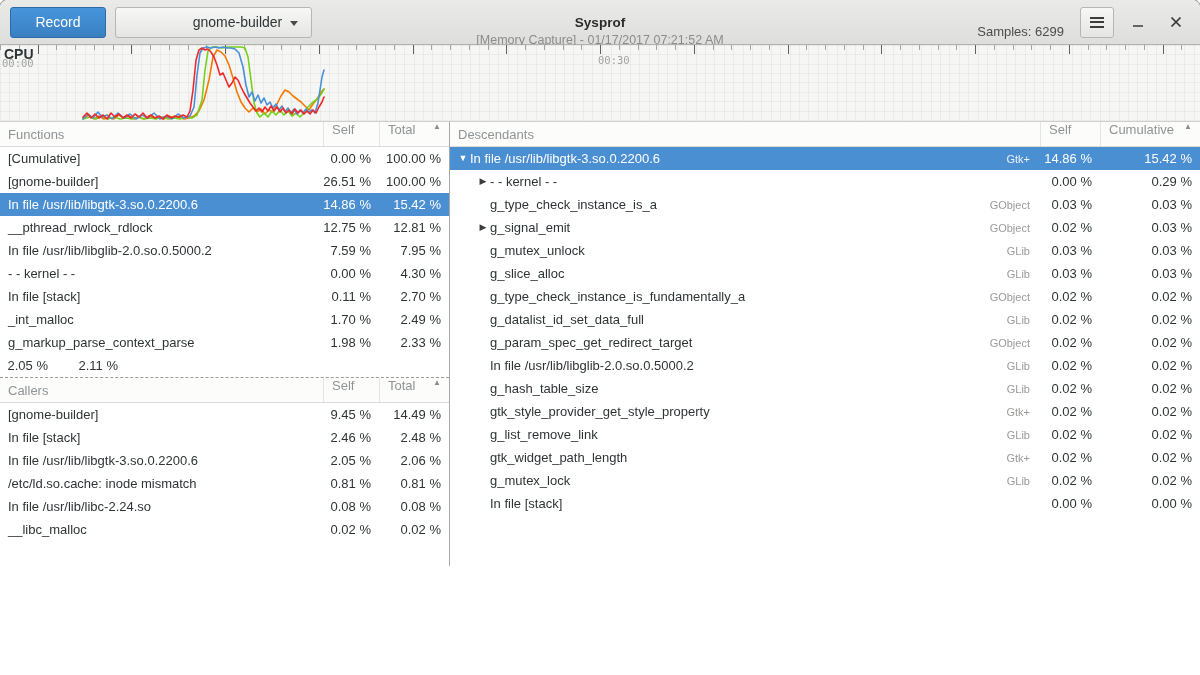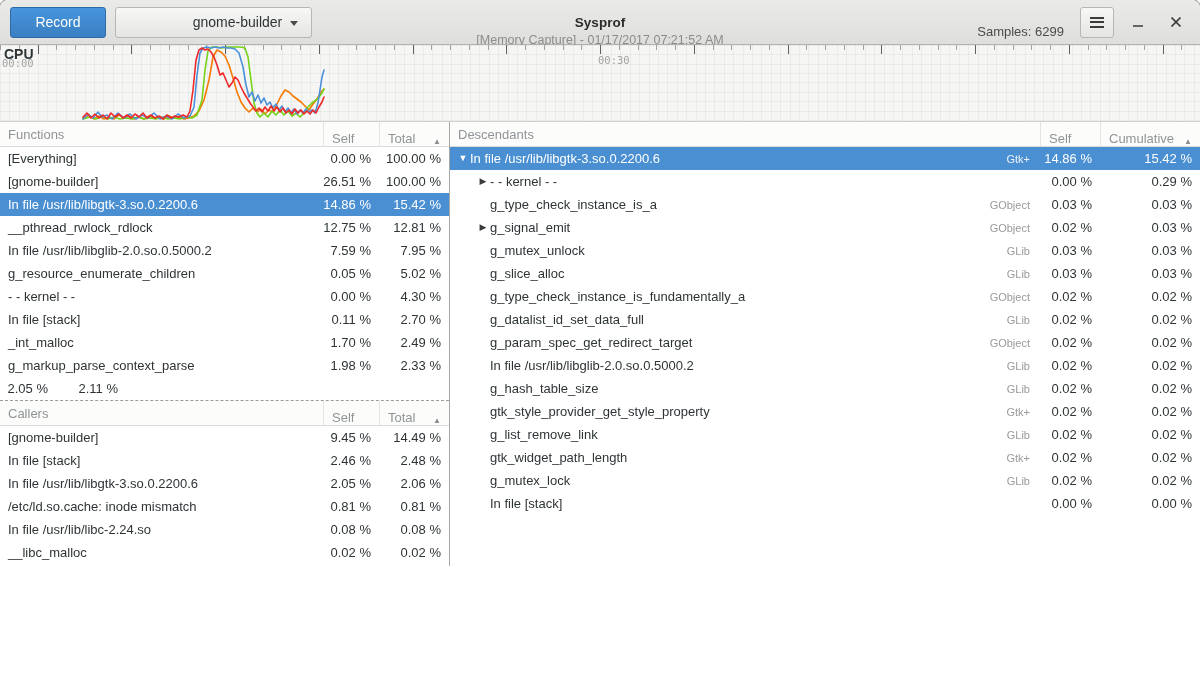--- a/index.html
+++ b/index.html
@@ -79,21 +79,21 @@
   .content { flex: 1; display: flex; min-height: 0; background: #fff; }
   .left  { flex: 0 0 450px; width: 450px; border-right: 1px solid #a8a8a6; display: flex; flex-direction: column; }
   .right { flex: 1; display: flex; flex-direction: column; }
 
   .thead {
     flex: 0 0 25px; height: 25px; display: flex;
     background: #fcfcfb; border-bottom: 1px solid #dbdbd9;
     color: #8f9496; font-size: 13px;
   }
   .thead .hname { flex: 1; display: flex; align-items: center; padding-left: 8px; overflow: hidden; }
-  .thead .hcell { display: flex; align-items: flex-end; justify-content: space-between; border-left: 1px solid #e4e4e2; padding: 0 8px; }
+  .thead .hcell { display: flex; align-items: flex-start; justify-content: space-between; border-left: 1px solid #e4e4e2; padding: 0 8px; }
   .w-self  { width: 56px; flex: 0 0 56px; }
   .w-total { width: 70px; flex: 0 0 70px; }
   .w-dself { width: 60px; flex: 0 0 60px; }
   .w-dcum  { width: 100px; flex: 0 0 100px; }
   .sort-arrow { font-size: 8px; color: #8a8c8e; margin-left: 4px; }
 
   .trow { height: 23px; display: flex; align-items: center; font-size: 13px; color: #2e3436; background: #fff; }
   .trow.selected { background: #4a8fd1; color: #fff; }
   .cname  { flex: 1; padding-left: 8px; white-space: nowrap; overflow: hidden; }
   .cnum   { text-align: right; padding-right: 8px; white-space: nowrap; }
@@ -226,21 +226,21 @@
           <div class="hcell w-self">
             <span>Self</span>
           </div>
           <div class="hcell w-total">
             <span>Total</span>
             <span class="sort-arrow">▲</span>
           </div>
         </div>
         <div id="functions-rows">
             <div class="trow">
-              <span class="cname">[Everything]</span>
+              <span class="cname">[Cumulative]</span>
               <span class="cnum w-self">0.00 %</span>
               <span class="cnum w-total">100.00 %</span>
             </div>
             <div class="trow">
               <span class="cname">[gnome-builder]</span>
               <span class="cnum w-self">26.51 %</span>
               <span class="cnum w-total">100.00 %</span>
             </div>
             <div class="trow selected">
               <span class="cname">In file /usr/lib/libgtk-3.so.0.2200.6</span>
@@ -249,25 +249,20 @@
             </div>
             <div class="trow">
               <span class="cname">__pthread_rwlock_rdlock</span>
               <span class="cnum w-self">12.75 %</span>
               <span class="cnum w-total">12.81 %</span>
             </div>
             <div class="trow">
               <span class="cname">In file /usr/lib/libglib-2.0.so.0.5000.2</span>
               <span class="cnum w-self">7.59 %</span>
               <span class="cnum w-total">7.95 %</span>
-            </div>
-            <div class="trow">
-              <span class="cname">g_resource_enumerate_children</span>
-              <span class="cnum w-self">0.05 %</span>
-              <span class="cnum w-total">5.02 %</span>
             </div>
             <div class="trow">
               <span class="cname">- - kernel - -</span>
               <span class="cnum w-self">0.00 %</span>
               <span class="cnum w-total">4.30 %</span>
             </div>
             <div class="trow">
               <span class="cname">In file [stack]</span>
               <span class="cnum w-self">0.11 %</span>
               <span class="cnum w-total">2.70 %</span>

